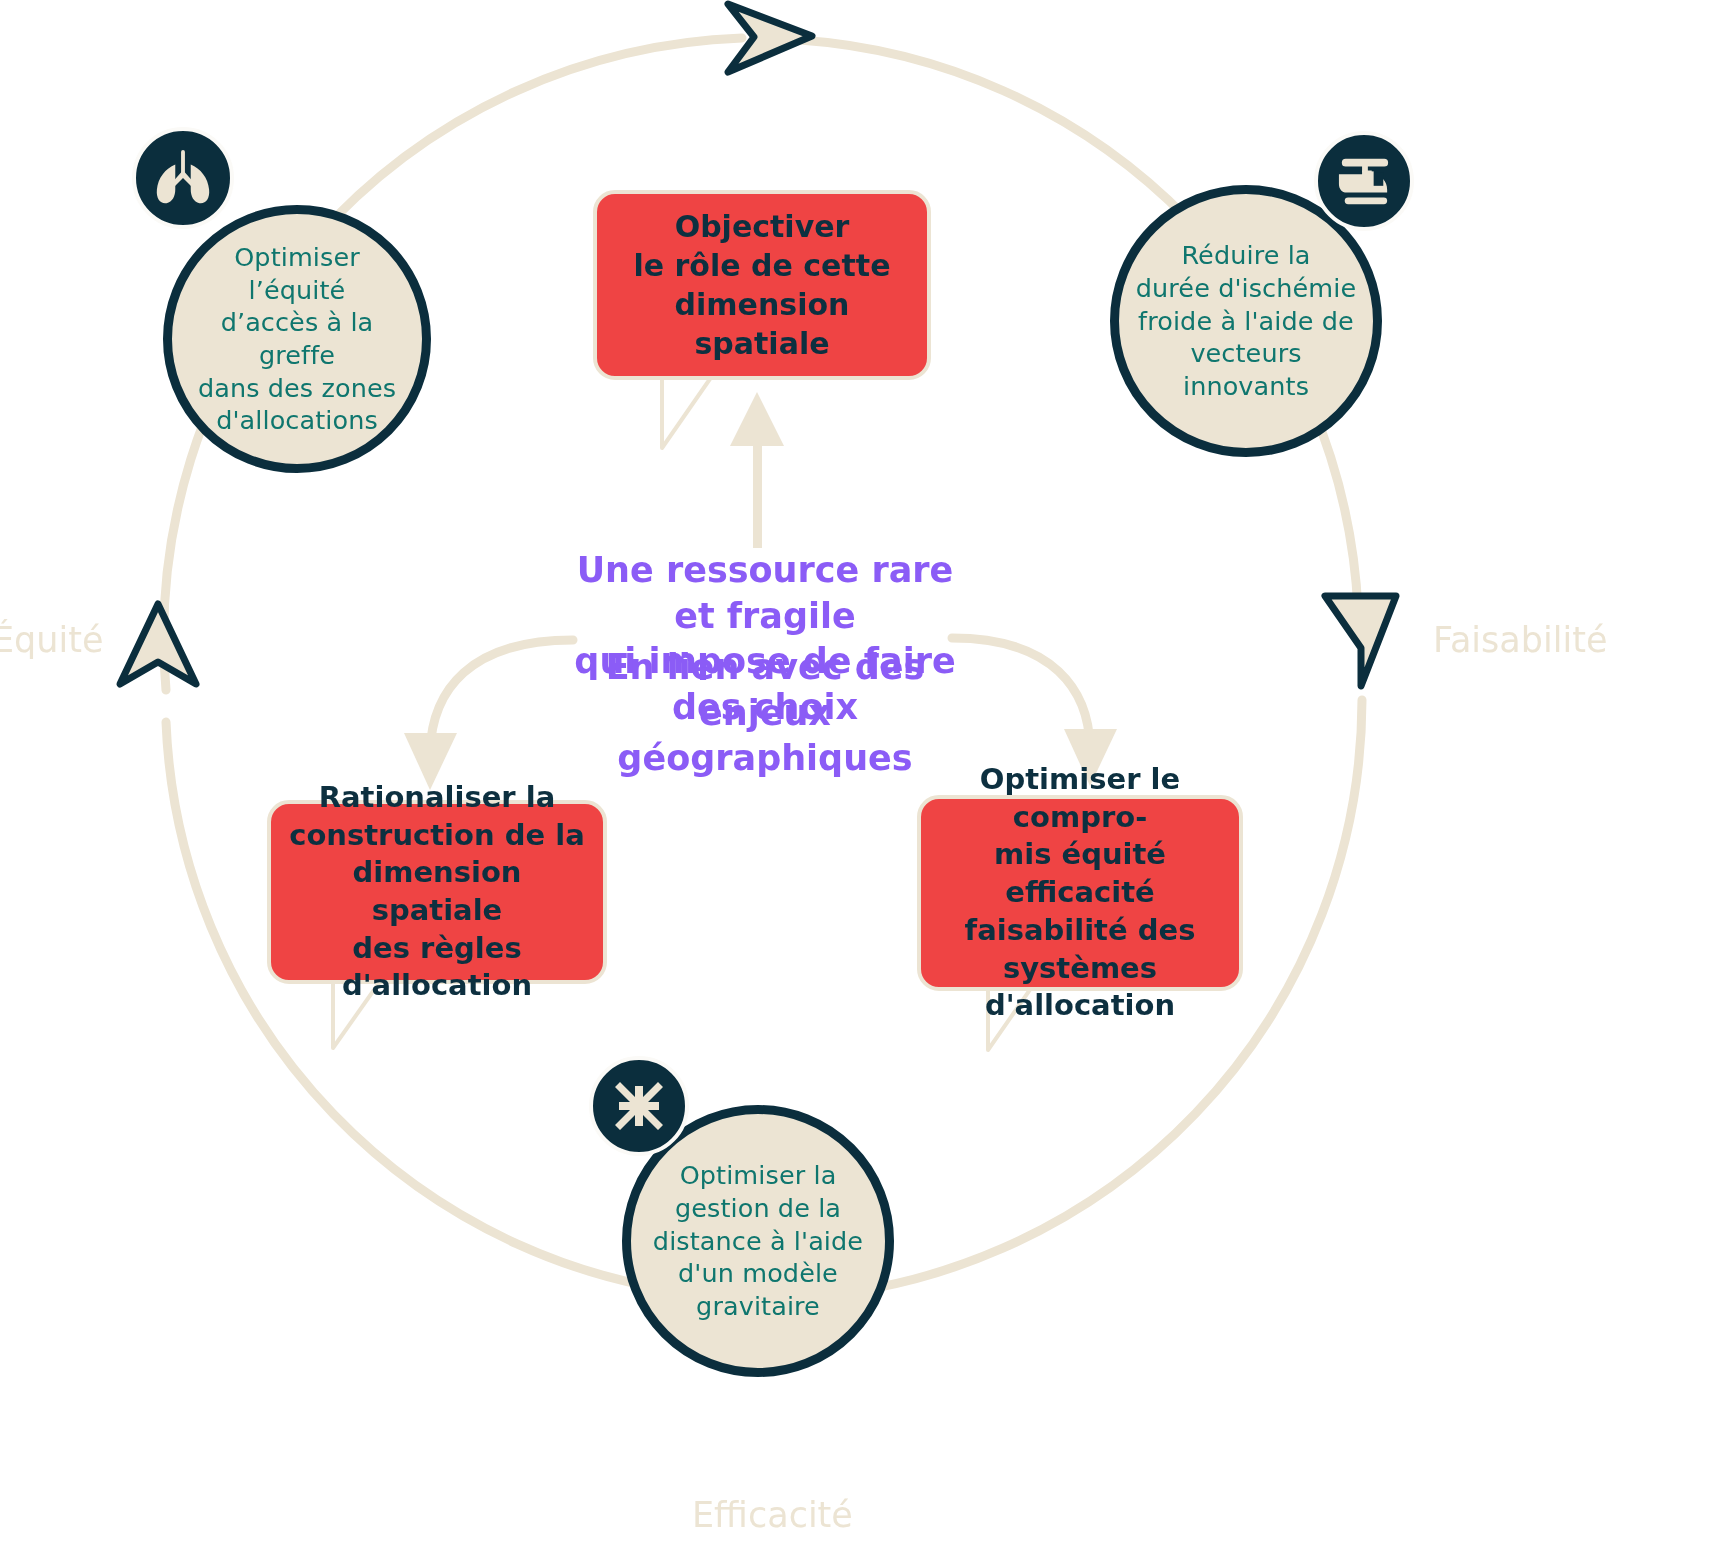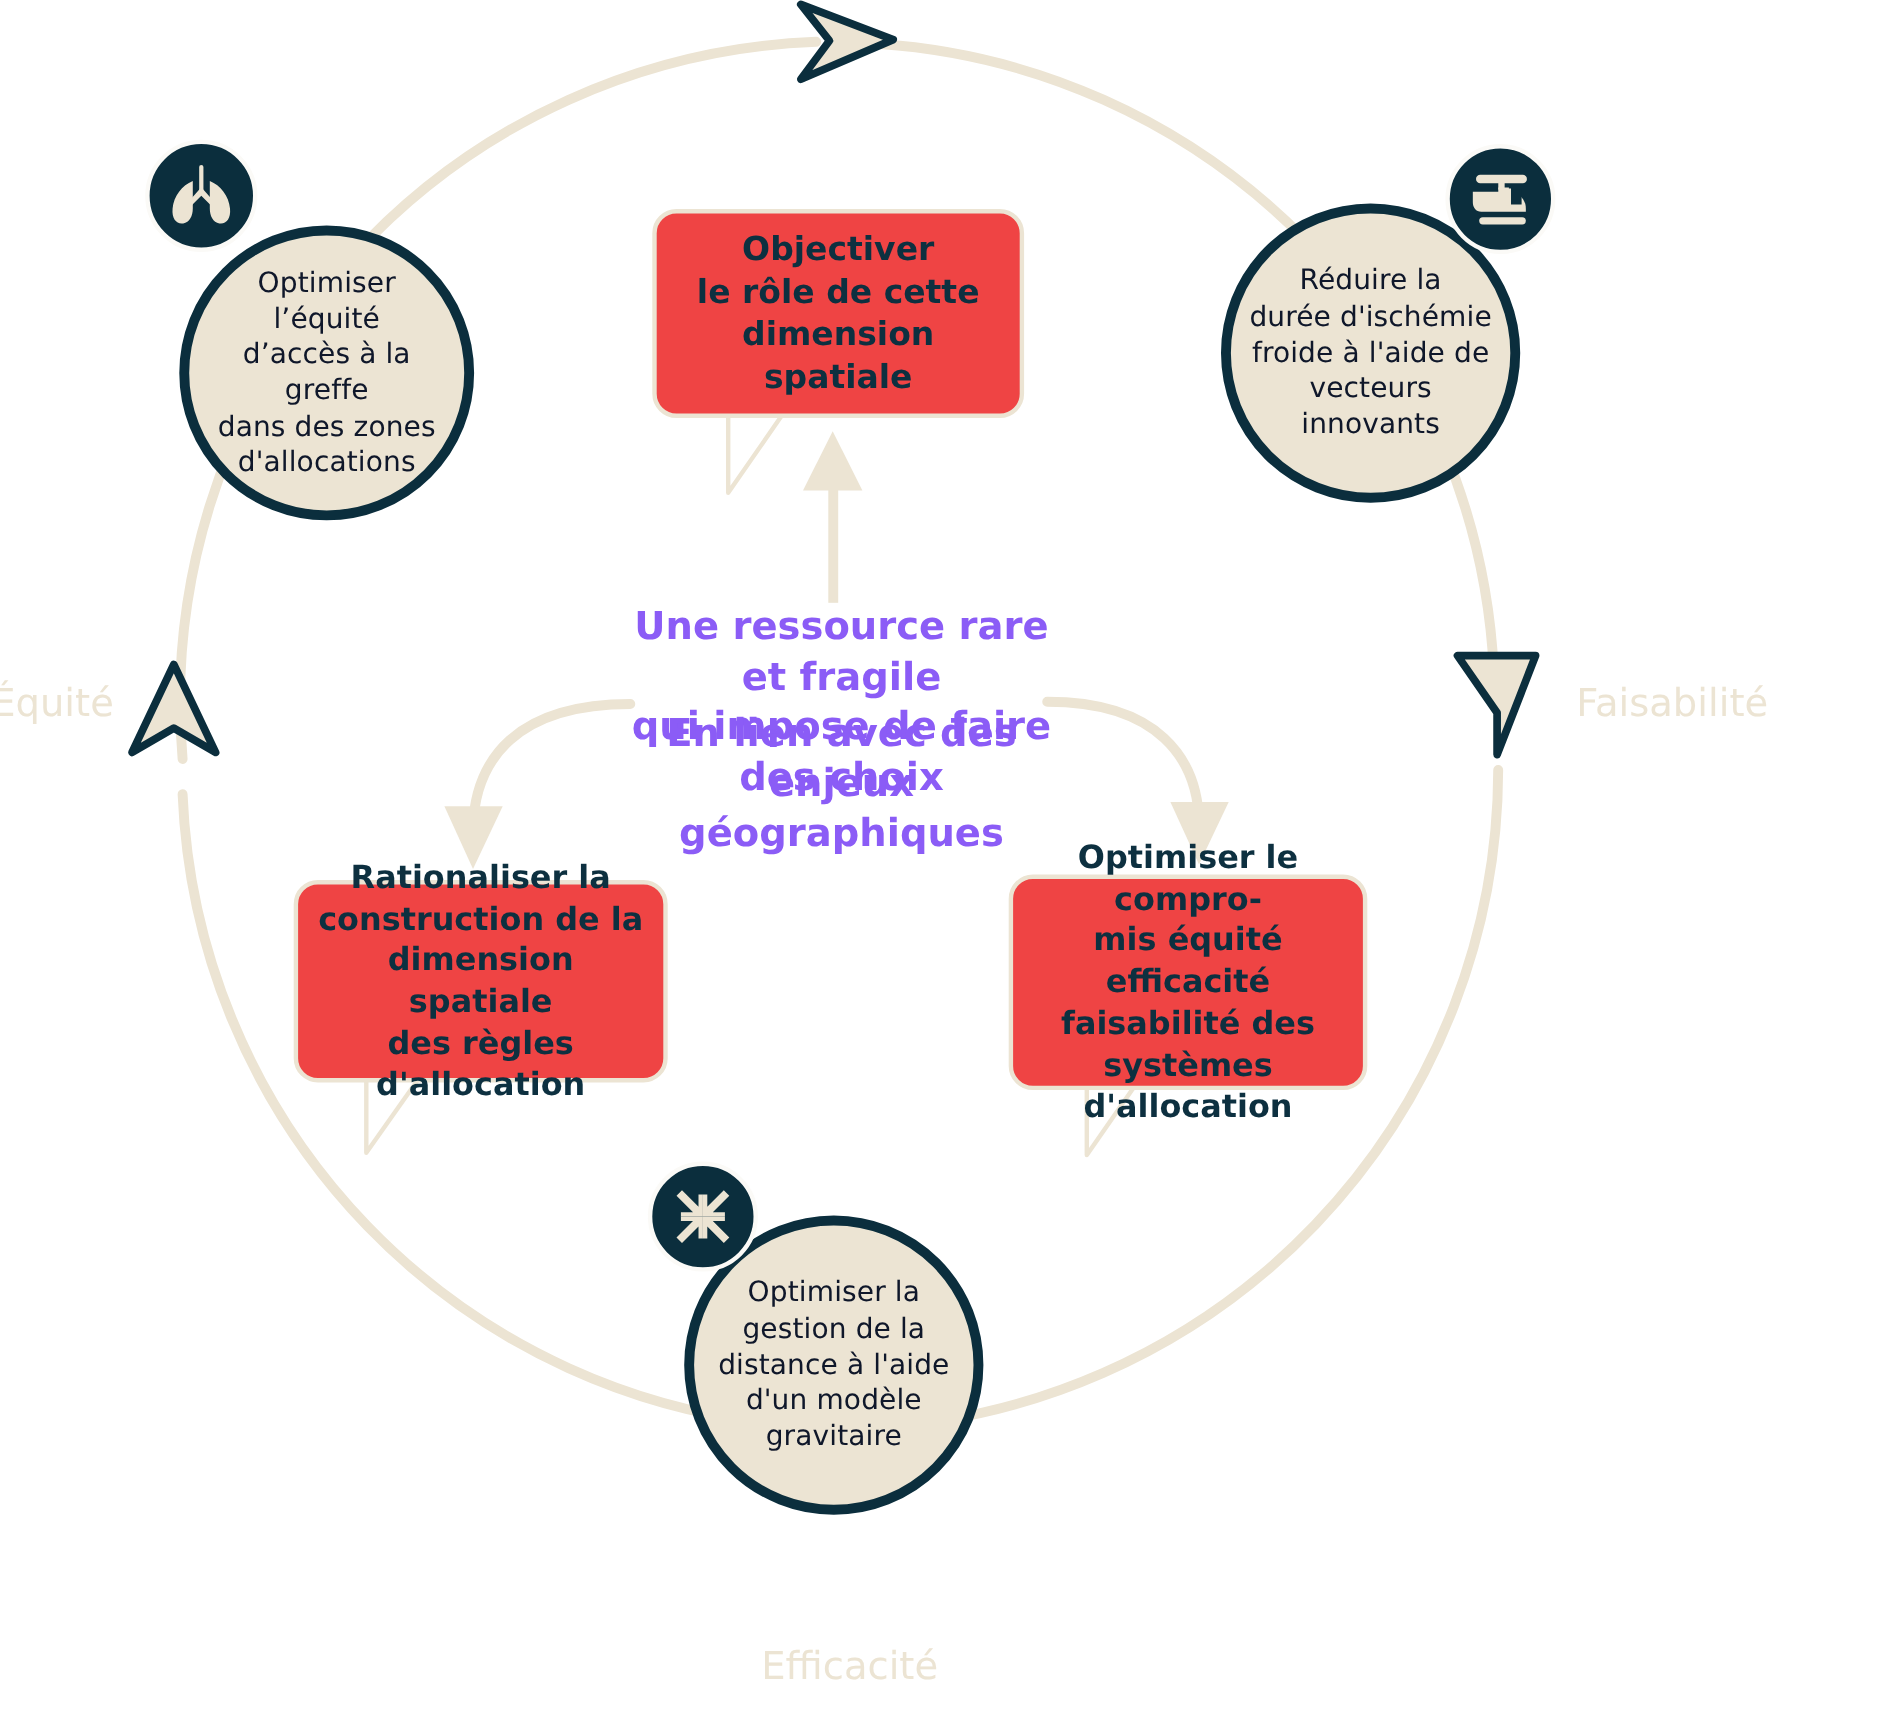--- a/index.html
+++ b/index.html
@@ -8,21 +8,21 @@
 
   .stage{position:absolute;left:0;top:0;width:1729px;height:1565px;}
 
   svg.layer{position:absolute;left:0;top:0;width:1729px;height:1565px;overflow:visible;}
 
   
   .node{position:absolute;border-radius:50%;
         background:#ece4d3;border:9px solid #0b2e3d;
         display:flex;align-items:center;justify-content:center;
         box-sizing:border-box;}
-  .node .node-text{color:#0f172a;font-size:25.5px;line-height:1.28;
+  .node .node-text{color:#0f766e;font-size:25.5px;line-height:1.28;
         text-align:center;padding:0 16px;letter-spacing:.1px;}
 
   #node-equite{left:163px;top:205px;width:268px;height:268px;}
   #node-faisabilite{left:1110px;top:185px;width:272px;height:272px;}
   #node-efficacite{left:622px;top:1105px;width:272px;height:272px;}
 
   
   .badge{position:absolute;border-radius:50%;background:#0b2e3d;
          border:4px solid #fbfaf7;box-sizing:border-box;
          display:flex;align-items:center;justify-content:center;}

